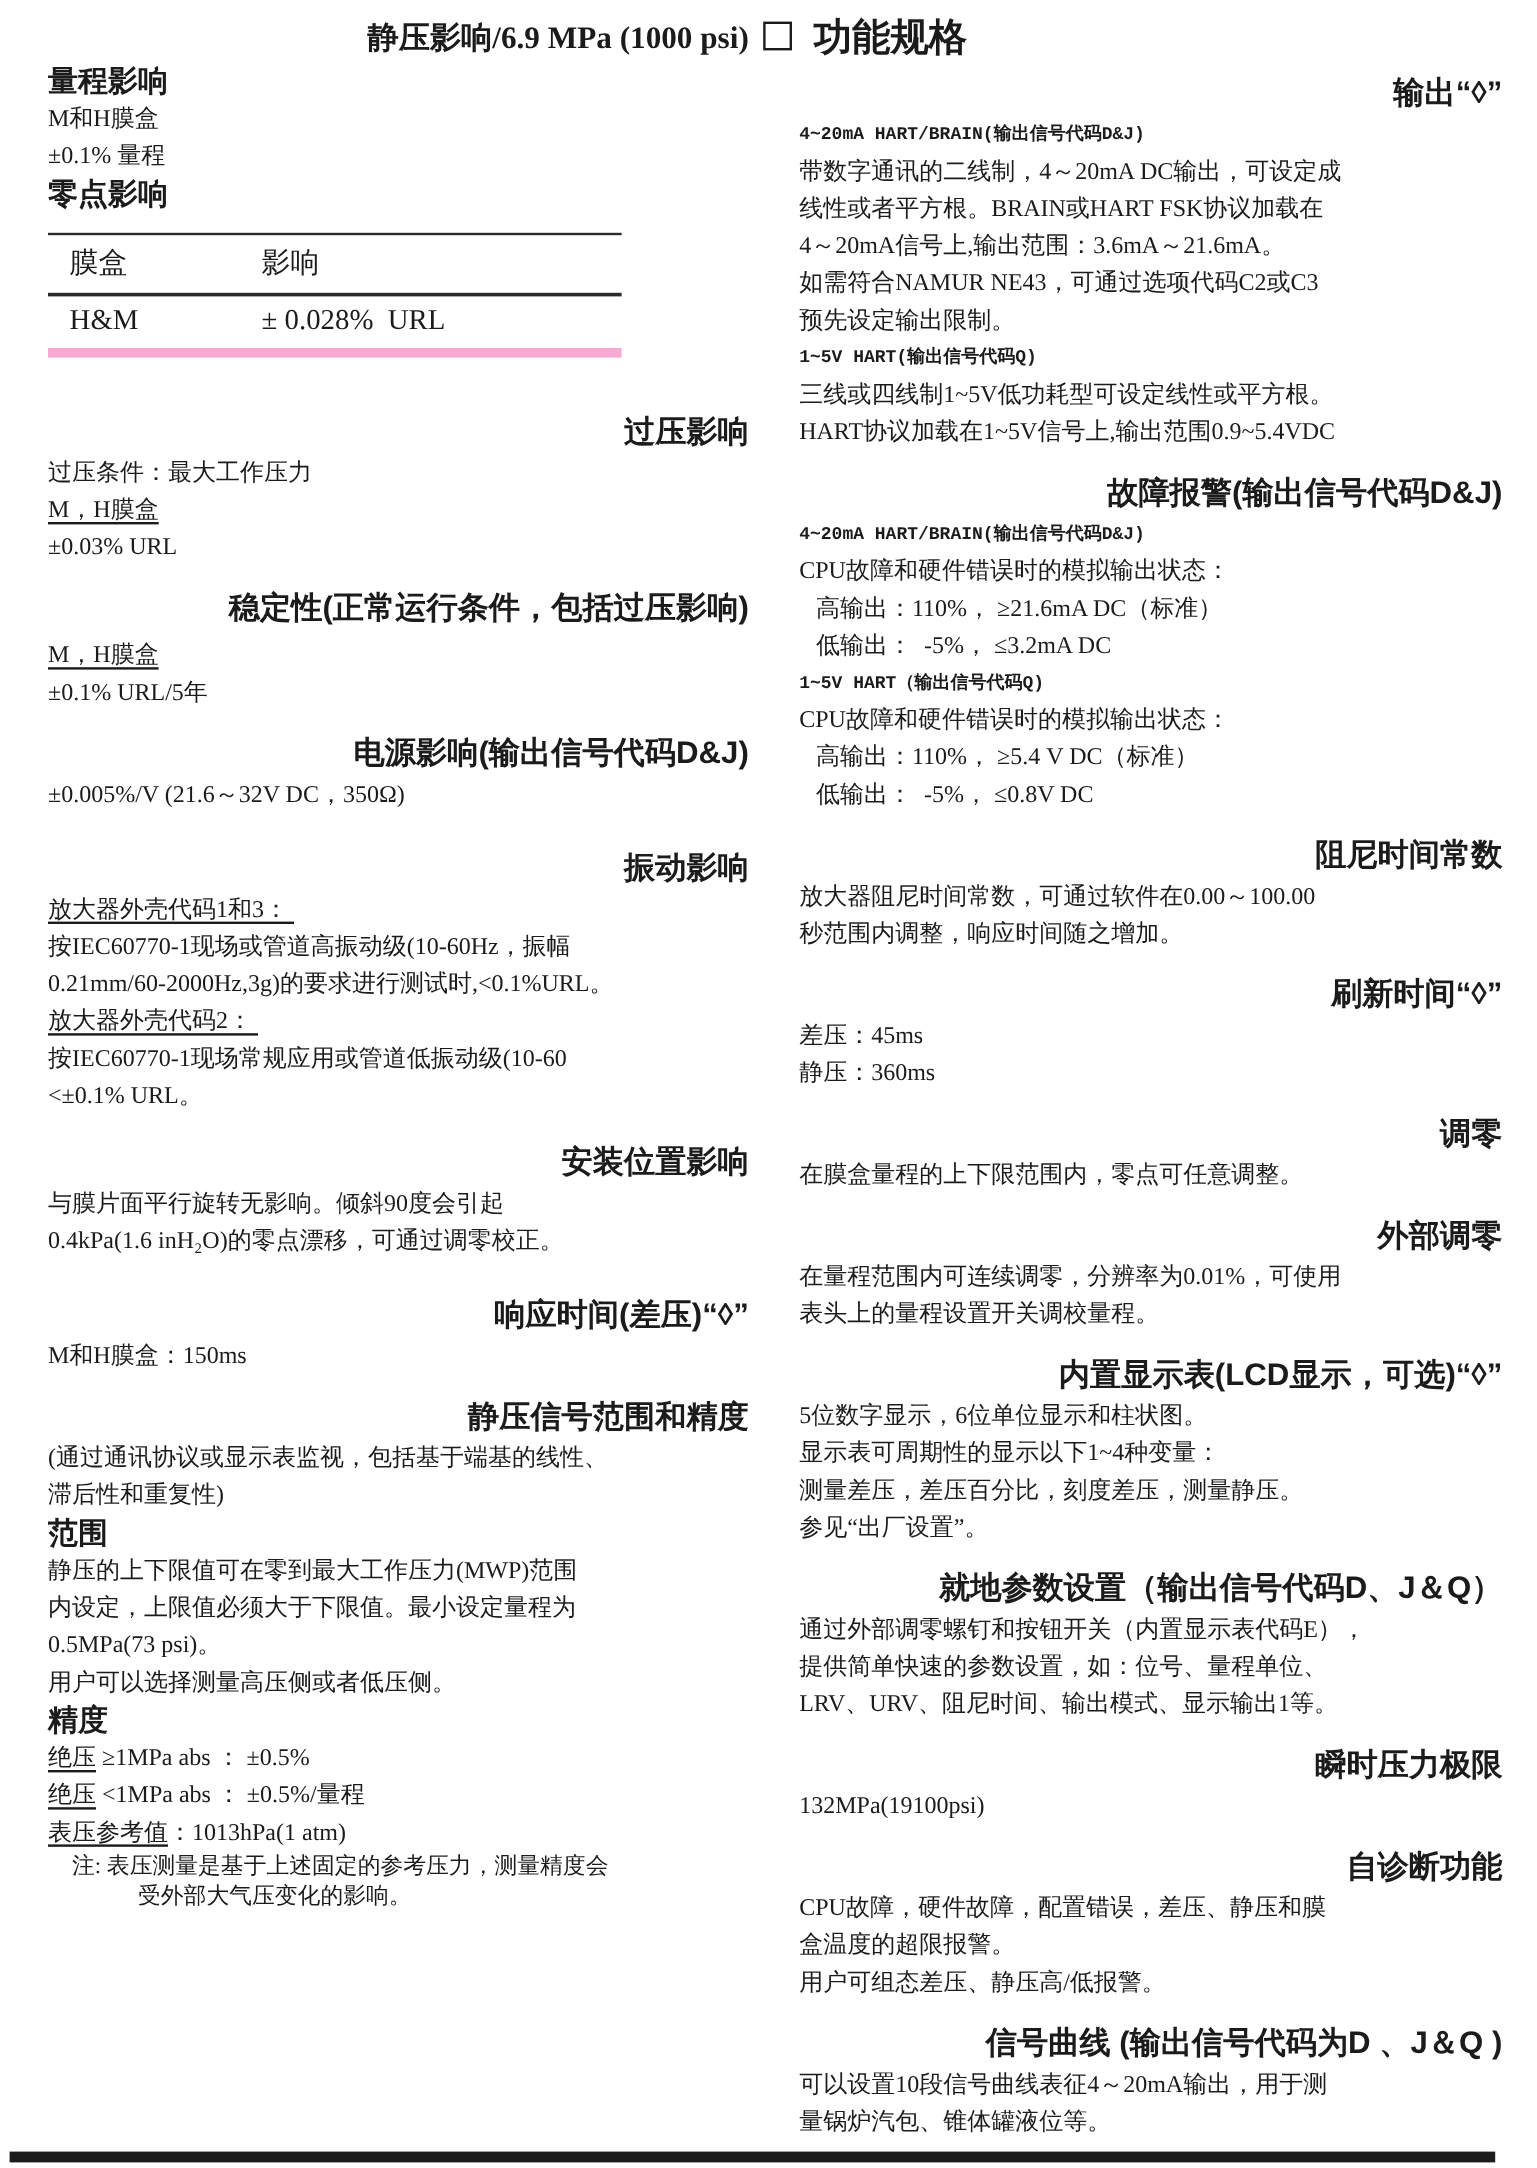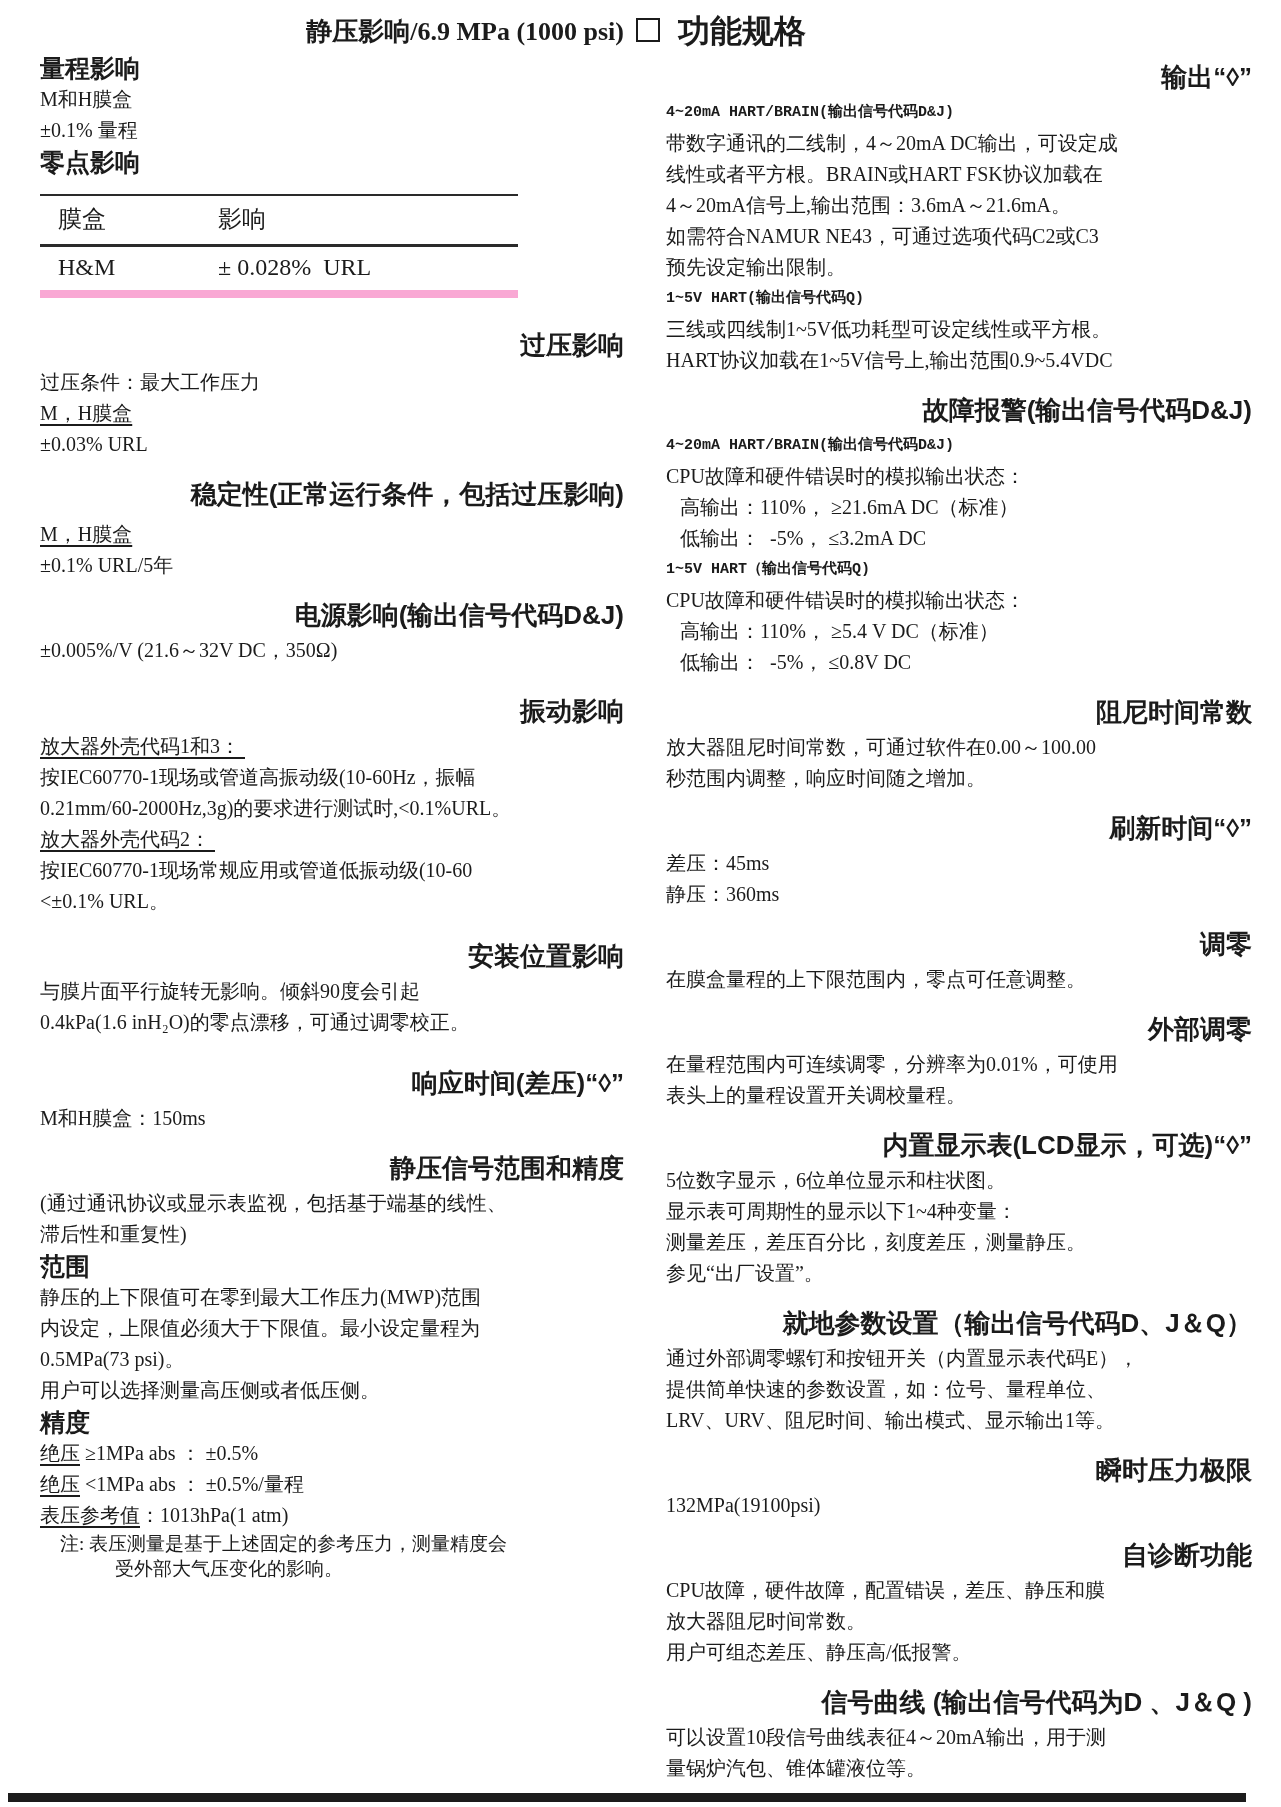--- a/index.html
+++ b/index.html
@@ -56,21 +56,21 @@
         <tbody>
           <tr>
             <td>H&amp;M</td>
             <td>± 0.028%  URL</td>
           </tr>
         </tbody>
       </table>
     </section>
 
     <section>
-      <div class="hd" style="margin-top:32px;font-family:Liberation Mono, monospace;">过压影响</div>
+      <div class="hd" style="margin-top:44px;">过压影响</div>
       <div class="line ind">过压条件：最大工作压力</div>
       <div class="line ind"><span class="u">M，H膜盒</span></div>
       <div class="line ind">±0.03% URL</div>
     </section>
 
     <section>
       <div class="hd">稳定性(正常运行条件，包括过压影响)</div>
       <div class="line ind" style="margin-top:8px;"><span class="u">M，H膜盒</span></div>
       <div class="line ind">±0.1% URL/5年</div>
     </section>
@@ -188,21 +188,21 @@
     </section>
 
     <section>
       <div class="hd">瞬时压力极限</div>
       <div class="line ind">132MPa(19100psi)</div>
     </section>
 
     <section>
       <div class="hd">自诊断功能</div>
       <div class="line ind">CPU故障，硬件故障，配置错误，差压、静压和膜</div>
-      <div class="line ind">放大器阻尼时间常数。</div>
+      <div class="line ind">盒温度的超限报警。</div>
       <div class="line ind">用户可组态差压、静压高/低报警。</div>
     </section>
 
     <section>
       <div class="hd">信号曲线 (输出信号代码为D 、J＆Q )</div>
       <div class="line ind">可以设置10段信号曲线表征4～20mA输出，用于测</div>
       <div class="line ind">量锅炉汽包、锥体罐液位等。</div>
     </section>
 
   </div>

